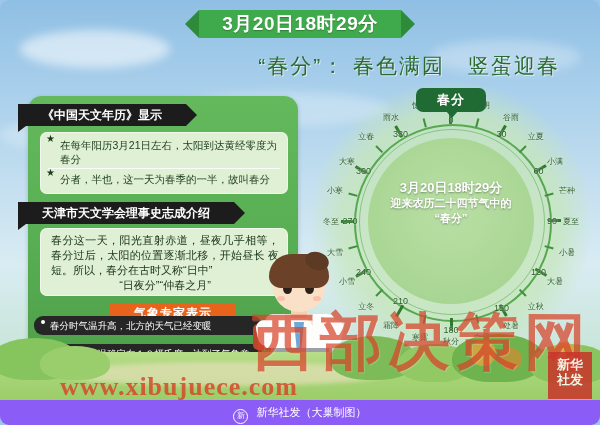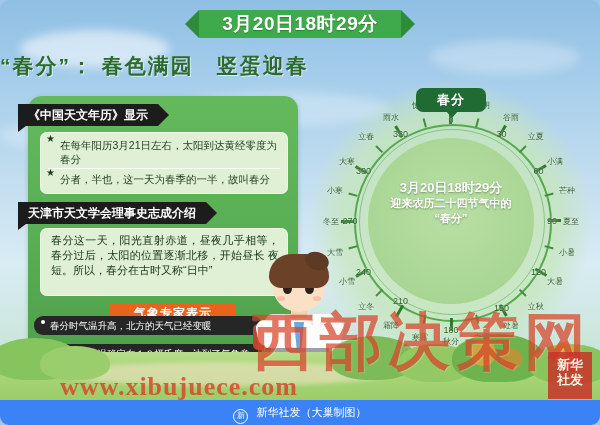--- a/index.html
+++ b/index.html
@@ -22,33 +22,33 @@
   
   .banner{position:absolute;left:185px;top:10px;width:230px;height:28px;}
   .banner .body{position:absolute;left:14px;top:0;width:202px;height:28px;background:#3faa4b;}
   .banner .ltail,.banner .rtail{position:absolute;top:0;width:0;height:0;border-top:14px solid transparent;border-bottom:14px solid transparent;}
   .banner .ltail{left:0;border-right:14px solid #2e8b3a;}
   .banner .rtail{right:0;border-left:14px solid #2e8b3a;}
   .banner .txt{position:absolute;left:14px;top:0;width:202px;height:28px;line-height:28px;
     text-align:center;color:#fff;font-size:19px;font-weight:bold;letter-spacing:.5px;
     text-shadow:0 1px 1px rgba(0,0,0,.25);}
 
-  .subtitle{position:absolute;left:0;top:52px;width:560px;text-align:left;
-    font-size:21px;font-weight:bold;color:#2c6b2f;letter-spacing:2px;
+  .subtitle{position:absolute;left:0;top:52px;width:560px;text-align:right;
+    font-size:21px;font-weight:normal;color:#2c6b2f;letter-spacing:2px;
     text-shadow:1px 1px 0 rgba(255,255,255,.6);}
 
   
   .leftcol{position:absolute;left:28px;top:96px;width:270px;height:268px;
     background:linear-gradient(180deg,#63b95c 0%,#58ae52 55%,#4e9f4a 100%);
     border-radius:14px 14px 10px 10px;
     box-shadow:0 2px 5px rgba(0,0,0,.18);}
 
   
   .tag{position:absolute;height:22px;background:#1c1c1c;color:#fff;
-       font-size:12px;font-weight:bold;line-height:22px;padding:0 10px;
+       font-size:12px;font-weight:bold;line-height:22px;padding:0 24px;
        white-space:nowrap;}
   .tag .notch{position:absolute;right:-11px;top:0;width:0;height:0;
        border-top:11px solid transparent;border-bottom:11px solid transparent;border-left:11px solid #1c1c1c;}
   .tag .ear{position:absolute;left:0;bottom:-6px;width:0;height:0;
        border-left:8px solid #1c1c1c;border-bottom:6px solid transparent;}
   .tag1{left:18px;top:104px;}
   .tag2{left:18px;top:202px;}
 
   
   .card{position:absolute;background:#dff0d4;border-radius:7px;
@@ -140,21 +140,21 @@
   .wm{position:absolute;color:#d8442a;font-weight:bold;opacity:.72;
       font-family:"Liberation Serif",serif;}
   .wm-cn{left:252px;top:300px;font-size:62px;letter-spacing:6px;
       text-shadow:1px 1px 0 rgba(255,255,255,.25);}
   .wm-url{left:60px;top:372px;font-size:26px;letter-spacing:1px;opacity:.82;}
   .wm-box{position:absolute;right:8px;top:352px;width:44px;height:42px;background:#c9332a;opacity:.85;
       color:#fff;font-size:13px;font-weight:bold;text-align:center;line-height:15px;padding-top:5px;
       font-family:"Liberation Serif",serif;}
 
   
-  .bottombar{position:absolute;left:0;top:400px;width:600px;height:25px;background:#3b82f6;
+  .bottombar{position:absolute;left:0;top:400px;width:600px;height:25px;background:#8b5cf6;
       color:#fff;font-size:11px;text-align:center;line-height:25px;}
   .logo{display:inline-block;width:13px;height:13px;border-radius:50%;border:1.4px solid #fff;
       line-height:11px;font-size:8px;vertical-align:-2px;margin-right:5px;}
 </style>
 </head>
 <body>
 
 <div id="stage">
 
   <div class="sky">
@@ -197,20 +197,21 @@
     <span>天津市天文学会理事史志成介绍</span>
     <span class="notch"></span>
     <span class="ear"></span>
   </div>
 
   <div class="card card2">
     <div class="para">
       <span>春分这一天，阳光直射赤道，昼夜几乎相等，</span>
       <span>春分过后，太阳的位置逐渐北移，开始昼长</span>
       <span>夜短。所以，春分在古时又称“日中”</span>
+      <span class="ind">“日夜分”“仲春之月”</span>
     </div>
   </div>
 
   <div class="orange">气象专家表示</div>
 
   <div class="dark d1">
     <span class="dot"></span>
     <span>春分时气温升高，北方的天气已经变暖</span>
   </div>
   <div class="dark d2">

